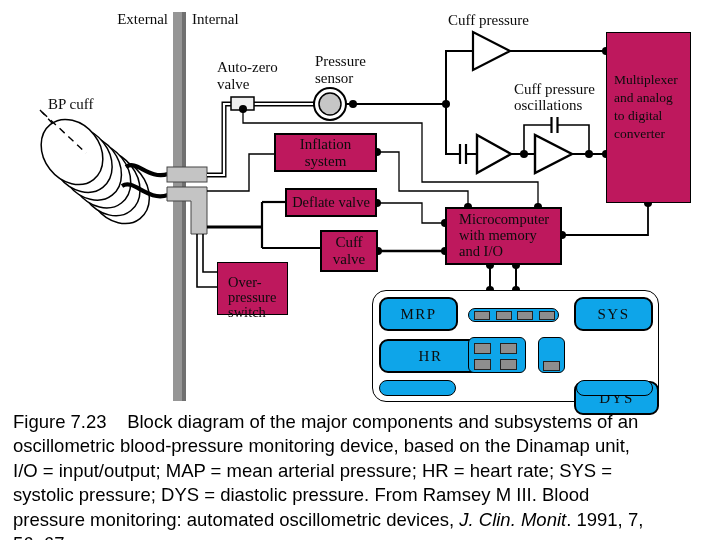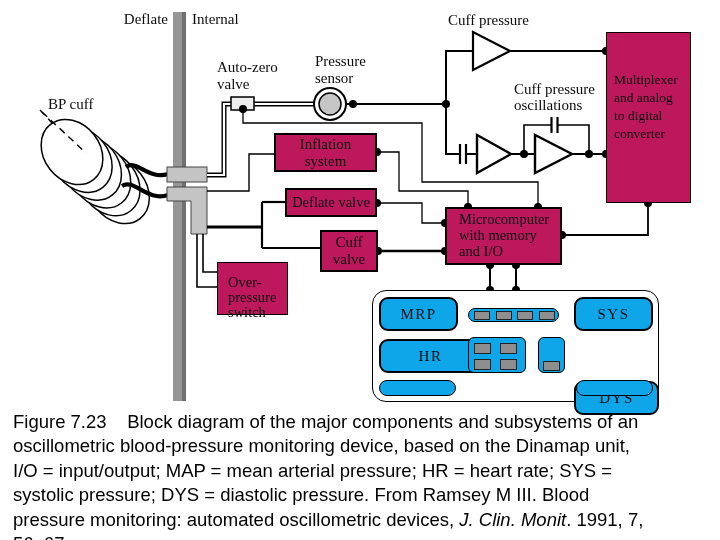--- a/index.html
+++ b/index.html
@@ -163,21 +163,21 @@
        font-size:14.5px;line-height:15.8px;padding-left:12px;">Microcomputer
 with memory
 and I/O</div>
 
   <div class="blk left" style="left:606px;top:32px;width:85px;height:171px;border-width:1.8px;
        font-size:13.5px;line-height:18px;padding-left:7px;align-items:flex-start;padding-top:38px;">Multiplexer
 and analog
 to digital
 converter</div>
 
-  <div class="lbl" style="left:108px;top:11px;width:60px;text-align:right;">Deflate</div>
+  <div class="lbl" style="left:108px;top:11px;width:60px;text-align:right;">External</div>
   <div class="lbl" style="left:192px;top:11px;">Internal</div>
   <div class="lbl" style="left:48px;top:96px;">BP cuff</div>
   <div class="lbl" style="left:217px;top:59px;line-height:16.5px;">Auto-zero
 valve</div>
   <div class="lbl" style="left:315px;top:53px;line-height:16.5px;">Pressure
 sensor</div>
   <div class="lbl" style="left:448px;top:12px;">Cuff pressure</div>
   <div class="lbl" style="left:514px;top:82px;line-height:15.5px;">Cuff pressure
 oscillations</div>
 

